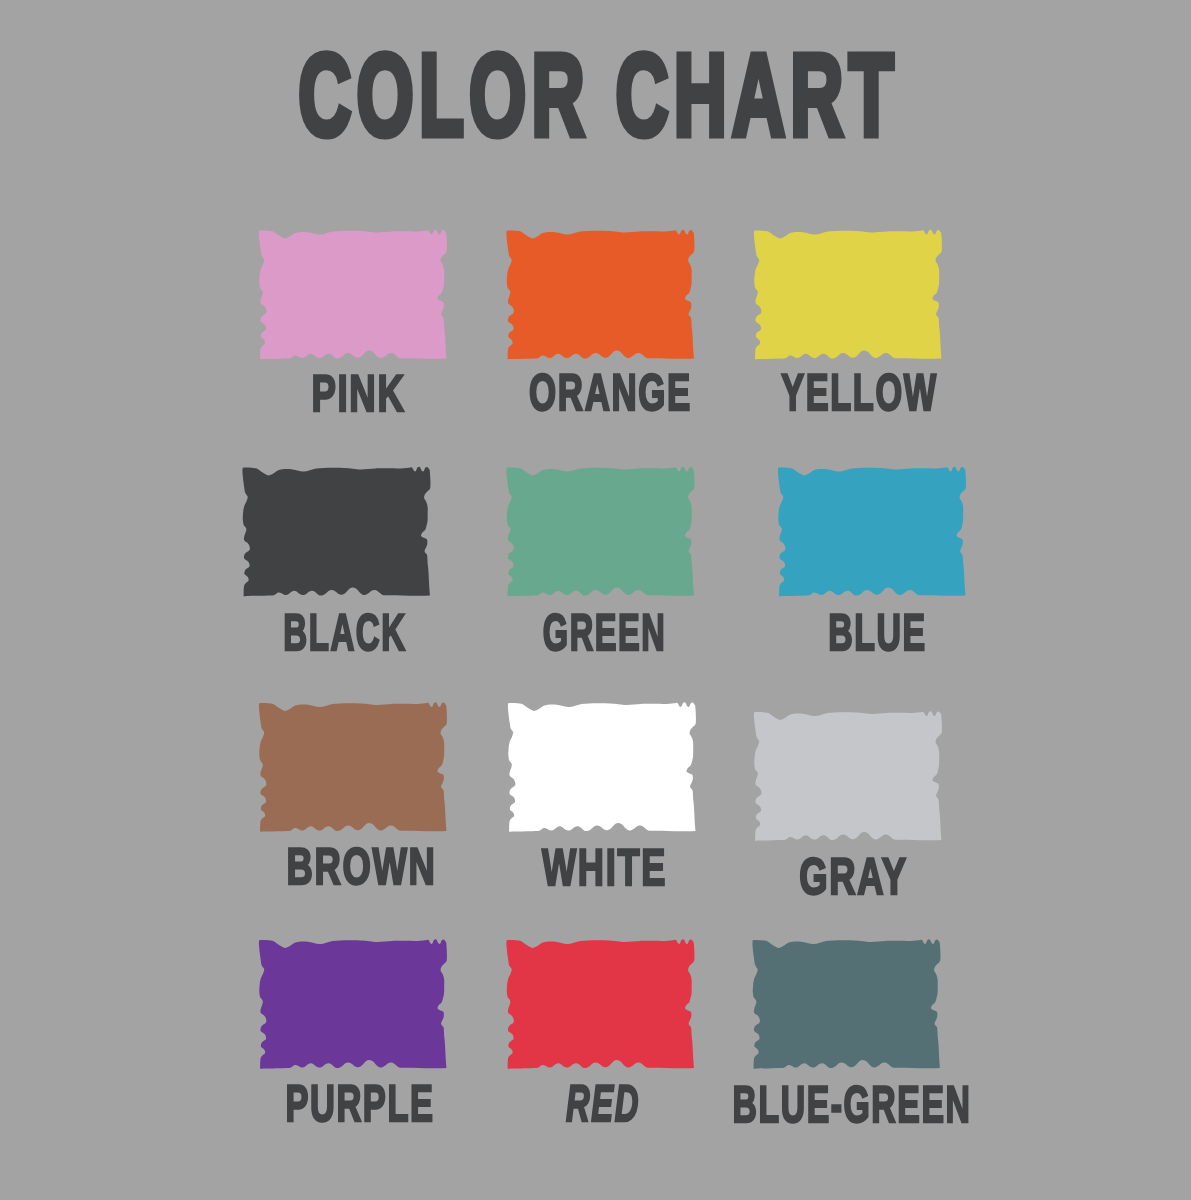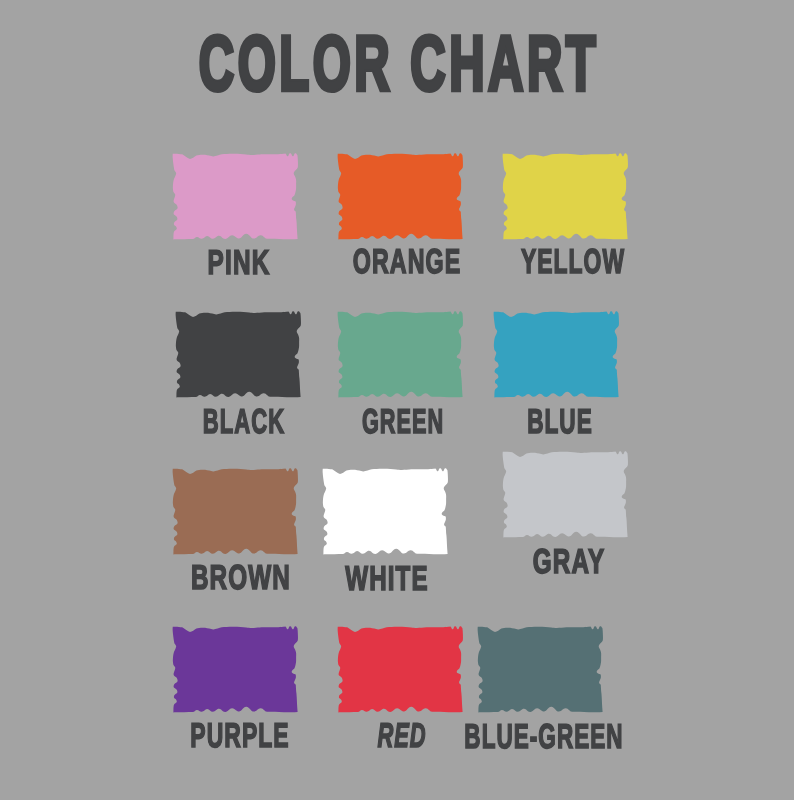--- a/index.html
+++ b/index.html
@@ -39,68 +39,68 @@
           <path d="M4.7 5.5C7.4 5.1 11.2 5.5 14.0 6.0C15.8 7.1 18.6 9.6 21.0 10.4C23.0 11.0 25.8 8.6 28.0 7.2C30.0 6.4 34.0 6.2 36.5 6.5C39.2 6.9 42.0 7.8 44.5 8.0C46.8 8.1 50.5 6.6 53.0 6.0C56.0 5.6 62.0 5.4 65.0 5.5C69.0 5.5 74.0 5.8 77.0 6.1C79.2 6.4 80.5 6.6 82.0 6.6C84.2 6.7 89.0 6.2 92.0 6.0C94.0 5.8 101.0 5.9 106.0 5.9C109.5 5.8 112.0 5.7 113.5 5.4C114.6 5.4 115.0 5.1 115.5 5.1C116.1 5.1 116.4 6.0 116.8 6.8C117.1 7.4 117.5 7.9 118.1 7.9C118.7 7.9 118.9 6.1 119.4 5.4C119.7 5.0 120.1 4.9 120.6 4.9C121.2 4.9 121.5 5.8 121.9 6.6C122.2 7.3 122.7 7.9 123.3 7.9C123.9 7.9 124.1 6.2 124.6 5.5C124.9 5.1 125.3 5.0 125.8 5.0C126.4 5.0 126.8 5.7 127.1 6.6C127.4 5.7 127.6 7.2 127.7 8.6C127.9 11.2 128.2 16.2 127.9 18.6C127.6 20.4 124.8 21.4 124.0 23.8C123.6 25.4 124.0 26.0 124.6 26.7C125.2 27.6 125.8 28.8 126.1 30.8C126.4 32.6 126.2 34.0 126.2 35.0C126.2 36.6 126.2 37.8 126.2 38.7C126.2 40.2 126.0 41.6 125.7 42.5C125.4 43.8 125.1 45.2 124.6 46.2C124.2 47.0 122.2 47.8 121.8 49.8C121.7 51.2 124.2 51.6 125.5 52.3C126.0 52.8 126.0 53.8 126.0 54.7C126.0 56.0 125.5 57.0 125.1 57.9C124.7 58.8 124.1 59.6 124.2 60.3C124.3 61.2 125.1 61.8 125.5 62.1C126.0 62.8 126.0 63.8 126.0 64.9C126.1 66.3 126.2 67.5 126.2 68.7C126.5 70.4 126.6 71.8 126.7 73.4C126.9 76.2 127.1 81.0 127.3 84.6C127.5 86.7 127.6 88.2 127.7 89.4C124.0 89.7 119.0 89.6 114.0 89.5C108.0 89.4 102.0 89.3 97.5 89.2C95.0 89.1 94.2 86.0 91.4 85.8C88.6 85.6 87.6 88.9 84.6 89.0C81.6 89.1 80.6 84.4 77.2 84.1C74.0 83.8 73.0 88.6 69.8 88.8C66.8 89.0 66.0 85.9 63.2 85.8C60.4 85.7 59.4 89.3 56.4 89.4C53.6 89.5 52.8 86.3 50.3 86.2C47.8 86.1 46.8 89.0 44.2 89.1C41.8 89.2 41.0 86.4 38.6 86.3C36.4 86.2 35.6 89.0 33.2 89.1C31.2 89.2 30.6 87.5 28.6 87.4C26.8 87.3 26.4 89.3 24.4 89.3C19.5 89.4 12.5 89.6 8.0 89.7C6.8 89.8 5.8 89.8 5.3 89.8C5.4 87.2 5.3 85.0 5.6 83.2C6.4 80.3 9.1 80.8 8.6 78.6C8.1 75.8 5.2 76.6 5.9 73.9C6.6 70.8 9.8 71.7 9.2 69.1C8.7 65.4 4.9 66.6 5.6 63.6C6.3 59.9 10.0 61.1 9.4 57.9C9.0 53.5 4.8 54.9 5.6 51.3C6.0 49.0 7.4 47.0 7.1 45.5C6.8 44.2 5.5 43.6 5.2 42.5C4.9 40.5 4.7 39.0 4.8 38.0C4.9 36.0 5.0 33.4 5.6 31.2C6.1 29.3 7.2 28.2 8.0 25.2C8.4 23.6 6.4 23.0 6.1 21.0C5.3 15.8 4.8 12.2 4.6 9.0C4.5 7.5 4.6 6.4 4.7 5.5Z" fill="#E65B27"></path>
         </svg>
         <div class="label" style="left: 74px; top: 102.8px; transform: translate(-50%, 0px) scaleX(0.6738);">ORANGE</div>
       </div>
       <div class="cell" style="left: 498.4px; top: 147.6px; text-align: right;">
         <svg class="swatch-svg" viewBox="0 0 132 96">
           <path d="M4.7 5.5C7.4 5.1 11.2 5.5 14.0 6.0C15.8 7.1 18.6 9.6 21.0 10.4C23.0 11.0 25.8 8.6 28.0 7.2C30.0 6.4 34.0 6.2 36.5 6.5C39.2 6.9 42.0 7.8 44.5 8.0C46.8 8.1 50.5 6.6 53.0 6.0C56.0 5.6 62.0 5.4 65.0 5.5C69.0 5.5 74.0 5.8 77.0 6.1C79.2 6.4 80.5 6.6 82.0 6.6C84.2 6.7 89.0 6.2 92.0 6.0C94.0 5.8 101.0 5.9 106.0 5.9C109.5 5.8 112.0 5.7 113.5 5.4C114.6 5.4 115.0 5.1 115.5 5.1C116.1 5.1 116.4 6.0 116.8 6.8C117.1 7.4 117.5 7.9 118.1 7.9C118.7 7.9 118.9 6.1 119.4 5.4C119.7 5.0 120.1 4.9 120.6 4.9C121.2 4.9 121.5 5.8 121.9 6.6C122.2 7.3 122.7 7.9 123.3 7.9C123.9 7.9 124.1 6.2 124.6 5.5C124.9 5.1 125.3 5.0 125.8 5.0C126.4 5.0 126.8 5.7 127.1 6.6C127.4 5.7 127.6 7.2 127.7 8.6C127.9 11.2 128.2 16.2 127.9 18.6C127.6 20.4 124.8 21.4 124.0 23.8C123.6 25.4 124.0 26.0 124.6 26.7C125.2 27.6 125.8 28.8 126.1 30.8C126.4 32.6 126.2 34.0 126.2 35.0C126.2 36.6 126.2 37.8 126.2 38.7C126.2 40.2 126.0 41.6 125.7 42.5C125.4 43.8 125.1 45.2 124.6 46.2C124.2 47.0 122.2 47.8 121.8 49.8C121.7 51.2 124.2 51.6 125.5 52.3C126.0 52.8 126.0 53.8 126.0 54.7C126.0 56.0 125.5 57.0 125.1 57.9C124.7 58.8 124.1 59.6 124.2 60.3C124.3 61.2 125.1 61.8 125.5 62.1C126.0 62.8 126.0 63.8 126.0 64.9C126.1 66.3 126.2 67.5 126.2 68.7C126.5 70.4 126.6 71.8 126.7 73.4C126.9 76.2 127.1 81.0 127.3 84.6C127.5 86.7 127.6 88.2 127.7 89.4C124.0 89.7 119.0 89.6 114.0 89.5C108.0 89.4 102.0 89.3 97.5 89.2C95.0 89.1 94.2 86.0 91.4 85.8C88.6 85.6 87.6 88.9 84.6 89.0C81.6 89.1 80.6 84.4 77.2 84.1C74.0 83.8 73.0 88.6 69.8 88.8C66.8 89.0 66.0 85.9 63.2 85.8C60.4 85.7 59.4 89.3 56.4 89.4C53.6 89.5 52.8 86.3 50.3 86.2C47.8 86.1 46.8 89.0 44.2 89.1C41.8 89.2 41.0 86.4 38.6 86.3C36.4 86.2 35.6 89.0 33.2 89.1C31.2 89.2 30.6 87.5 28.6 87.4C26.8 87.3 26.4 89.3 24.4 89.3C19.5 89.4 12.5 89.6 8.0 89.7C6.8 89.8 5.8 89.8 5.3 89.8C5.4 87.2 5.3 85.0 5.6 83.2C6.4 80.3 9.1 80.8 8.6 78.6C8.1 75.8 5.2 76.6 5.9 73.9C6.6 70.8 9.8 71.7 9.2 69.1C8.7 65.4 4.9 66.6 5.6 63.6C6.3 59.9 10.0 61.1 9.4 57.9C9.0 53.5 4.8 54.9 5.6 51.3C6.0 49.0 7.4 47.0 7.1 45.5C6.8 44.2 5.5 43.6 5.2 42.5C4.9 40.5 4.7 39.0 4.8 38.0C4.9 36.0 5.0 33.4 5.6 31.2C6.1 29.3 7.2 28.2 8.0 25.2C8.4 23.6 6.4 23.0 6.1 21.0C5.3 15.8 4.8 12.2 4.6 9.0C4.5 7.5 4.6 6.4 4.7 5.5Z" fill="#E0D348"></path>
         </svg>
         <div class="label" style="left: 74.6px; top: 102.8px; transform: translate(-50%, 0px) scaleX(0.663);">YELLOW</div>
       </div>
-      <div class="cell" style="left: 171px; top: 305.6px;">
+      <div class="cell" style="left: 157px; top: 305.6px;">
         <svg class="swatch-svg" viewBox="0 0 132 96">
           <path d="M4.7 5.5C7.4 5.1 11.2 5.5 14.0 6.0C15.8 7.1 18.6 9.6 21.0 10.4C23.0 11.0 25.8 8.6 28.0 7.2C30.0 6.4 34.0 6.2 36.5 6.5C39.2 6.9 42.0 7.8 44.5 8.0C46.8 8.1 50.5 6.6 53.0 6.0C56.0 5.6 62.0 5.4 65.0 5.5C69.0 5.5 74.0 5.8 77.0 6.1C79.2 6.4 80.5 6.6 82.0 6.6C84.2 6.7 89.0 6.2 92.0 6.0C94.0 5.8 101.0 5.9 106.0 5.9C109.5 5.8 112.0 5.7 113.5 5.4C114.6 5.4 115.0 5.1 115.5 5.1C116.1 5.1 116.4 6.0 116.8 6.8C117.1 7.4 117.5 7.9 118.1 7.9C118.7 7.9 118.9 6.1 119.4 5.4C119.7 5.0 120.1 4.9 120.6 4.9C121.2 4.9 121.5 5.8 121.9 6.6C122.2 7.3 122.7 7.9 123.3 7.9C123.9 7.9 124.1 6.2 124.6 5.5C124.9 5.1 125.3 5.0 125.8 5.0C126.4 5.0 126.8 5.7 127.1 6.6C127.4 5.7 127.6 7.2 127.7 8.6C127.9 11.2 128.2 16.2 127.9 18.6C127.6 20.4 124.8 21.4 124.0 23.8C123.6 25.4 124.0 26.0 124.6 26.7C125.2 27.6 125.8 28.8 126.1 30.8C126.4 32.6 126.2 34.0 126.2 35.0C126.2 36.6 126.2 37.8 126.2 38.7C126.2 40.2 126.0 41.6 125.7 42.5C125.4 43.8 125.1 45.2 124.6 46.2C124.2 47.0 122.2 47.8 121.8 49.8C121.7 51.2 124.2 51.6 125.5 52.3C126.0 52.8 126.0 53.8 126.0 54.7C126.0 56.0 125.5 57.0 125.1 57.9C124.7 58.8 124.1 59.6 124.2 60.3C124.3 61.2 125.1 61.8 125.5 62.1C126.0 62.8 126.0 63.8 126.0 64.9C126.1 66.3 126.2 67.5 126.2 68.7C126.5 70.4 126.6 71.8 126.7 73.4C126.9 76.2 127.1 81.0 127.3 84.6C127.5 86.7 127.6 88.2 127.7 89.4C124.0 89.7 119.0 89.6 114.0 89.5C108.0 89.4 102.0 89.3 97.5 89.2C95.0 89.1 94.2 86.0 91.4 85.8C88.6 85.6 87.6 88.9 84.6 89.0C81.6 89.1 80.6 84.4 77.2 84.1C74.0 83.8 73.0 88.6 69.8 88.8C66.8 89.0 66.0 85.9 63.2 85.8C60.4 85.7 59.4 89.3 56.4 89.4C53.6 89.5 52.8 86.3 50.3 86.2C47.8 86.1 46.8 89.0 44.2 89.1C41.8 89.2 41.0 86.4 38.6 86.3C36.4 86.2 35.6 89.0 33.2 89.1C31.2 89.2 30.6 87.5 28.6 87.4C26.8 87.3 26.4 89.3 24.4 89.3C19.5 89.4 12.5 89.6 8.0 89.7C6.8 89.8 5.8 89.8 5.3 89.8C5.4 87.2 5.3 85.0 5.6 83.2C6.4 80.3 9.1 80.8 8.6 78.6C8.1 75.8 5.2 76.6 5.9 73.9C6.6 70.8 9.8 71.7 9.2 69.1C8.7 65.4 4.9 66.6 5.6 63.6C6.3 59.9 10.0 61.1 9.4 57.9C9.0 53.5 4.8 54.9 5.6 51.3C6.0 49.0 7.4 47.0 7.1 45.5C6.8 44.2 5.5 43.6 5.2 42.5C4.9 40.5 4.7 39.0 4.8 38.0C4.9 36.0 5.0 33.4 5.6 31.2C6.1 29.3 7.2 28.2 8.0 25.2C8.4 23.6 6.4 23.0 6.1 21.0C5.3 15.8 4.8 12.2 4.6 9.0C4.5 7.5 4.6 6.4 4.7 5.5Z" fill="#414244"></path>
         </svg>
         <div class="label" style="left: 73.1px; top: 104px; transform: translate(-50%, 0px) scaleX(0.6393);">BLACK</div>
       </div>
       <div class="cell" style="left: 333.4px; top: 305.6px; text-align: center;">
         <svg class="swatch-svg" viewBox="0 0 132 96">
           <path d="M4.7 5.5C7.4 5.1 11.2 5.5 14.0 6.0C15.8 7.1 18.6 9.6 21.0 10.4C23.0 11.0 25.8 8.6 28.0 7.2C30.0 6.4 34.0 6.2 36.5 6.5C39.2 6.9 42.0 7.8 44.5 8.0C46.8 8.1 50.5 6.6 53.0 6.0C56.0 5.6 62.0 5.4 65.0 5.5C69.0 5.5 74.0 5.8 77.0 6.1C79.2 6.4 80.5 6.6 82.0 6.6C84.2 6.7 89.0 6.2 92.0 6.0C94.0 5.8 101.0 5.9 106.0 5.9C109.5 5.8 112.0 5.7 113.5 5.4C114.6 5.4 115.0 5.1 115.5 5.1C116.1 5.1 116.4 6.0 116.8 6.8C117.1 7.4 117.5 7.9 118.1 7.9C118.7 7.9 118.9 6.1 119.4 5.4C119.7 5.0 120.1 4.9 120.6 4.9C121.2 4.9 121.5 5.8 121.9 6.6C122.2 7.3 122.7 7.9 123.3 7.9C123.9 7.9 124.1 6.2 124.6 5.5C124.9 5.1 125.3 5.0 125.8 5.0C126.4 5.0 126.8 5.7 127.1 6.6C127.4 5.7 127.6 7.2 127.7 8.6C127.9 11.2 128.2 16.2 127.9 18.6C127.6 20.4 124.8 21.4 124.0 23.8C123.6 25.4 124.0 26.0 124.6 26.7C125.2 27.6 125.8 28.8 126.1 30.8C126.4 32.6 126.2 34.0 126.2 35.0C126.2 36.6 126.2 37.8 126.2 38.7C126.2 40.2 126.0 41.6 125.7 42.5C125.4 43.8 125.1 45.2 124.6 46.2C124.2 47.0 122.2 47.8 121.8 49.8C121.7 51.2 124.2 51.6 125.5 52.3C126.0 52.8 126.0 53.8 126.0 54.7C126.0 56.0 125.5 57.0 125.1 57.9C124.7 58.8 124.1 59.6 124.2 60.3C124.3 61.2 125.1 61.8 125.5 62.1C126.0 62.8 126.0 63.8 126.0 64.9C126.1 66.3 126.2 67.5 126.2 68.7C126.5 70.4 126.6 71.8 126.7 73.4C126.9 76.2 127.1 81.0 127.3 84.6C127.5 86.7 127.6 88.2 127.7 89.4C124.0 89.7 119.0 89.6 114.0 89.5C108.0 89.4 102.0 89.3 97.5 89.2C95.0 89.1 94.2 86.0 91.4 85.8C88.6 85.6 87.6 88.9 84.6 89.0C81.6 89.1 80.6 84.4 77.2 84.1C74.0 83.8 73.0 88.6 69.8 88.8C66.8 89.0 66.0 85.9 63.2 85.8C60.4 85.7 59.4 89.3 56.4 89.4C53.6 89.5 52.8 86.3 50.3 86.2C47.8 86.1 46.8 89.0 44.2 89.1C41.8 89.2 41.0 86.4 38.6 86.3C36.4 86.2 35.6 89.0 33.2 89.1C31.2 89.2 30.6 87.5 28.6 87.4C26.8 87.3 26.4 89.3 24.4 89.3C19.5 89.4 12.5 89.6 8.0 89.7C6.8 89.8 5.8 89.8 5.3 89.8C5.4 87.2 5.3 85.0 5.6 83.2C6.4 80.3 9.1 80.8 8.6 78.6C8.1 75.8 5.2 76.6 5.9 73.9C6.6 70.8 9.8 71.7 9.2 69.1C8.7 65.4 4.9 66.6 5.6 63.6C6.3 59.9 10.0 61.1 9.4 57.9C9.0 53.5 4.8 54.9 5.6 51.3C6.0 49.0 7.4 47.0 7.1 45.5C6.8 44.2 5.5 43.6 5.2 42.5C4.9 40.5 4.7 39.0 4.8 38.0C4.9 36.0 5.0 33.4 5.6 31.2C6.1 29.3 7.2 28.2 8.0 25.2C8.4 23.6 6.4 23.0 6.1 21.0C5.3 15.8 4.8 12.2 4.6 9.0C4.5 7.5 4.6 6.4 4.7 5.5Z" fill="#68A88E"></path>
         </svg>
         <div class="label" style="left: 69.6px; top: 104.2px; transform: translate(-50%, 0px) scaleX(0.629);">GREEN</div>
       </div>
-      <div class="cell" style="left: 489px; top: 305.6px;">
+      <div class="cell" style="left: 514px; top: 305.6px;">
         <svg class="swatch-svg" viewBox="0 0 132 96">
           <path d="M4.7 5.5C7.4 5.1 11.2 5.5 14.0 6.0C15.8 7.1 18.6 9.6 21.0 10.4C23.0 11.0 25.8 8.6 28.0 7.2C30.0 6.4 34.0 6.2 36.5 6.5C39.2 6.9 42.0 7.8 44.5 8.0C46.8 8.1 50.5 6.6 53.0 6.0C56.0 5.6 62.0 5.4 65.0 5.5C69.0 5.5 74.0 5.8 77.0 6.1C79.2 6.4 80.5 6.6 82.0 6.6C84.2 6.7 89.0 6.2 92.0 6.0C94.0 5.8 101.0 5.9 106.0 5.9C109.5 5.8 112.0 5.7 113.5 5.4C114.6 5.4 115.0 5.1 115.5 5.1C116.1 5.1 116.4 6.0 116.8 6.8C117.1 7.4 117.5 7.9 118.1 7.9C118.7 7.9 118.9 6.1 119.4 5.4C119.7 5.0 120.1 4.9 120.6 4.9C121.2 4.9 121.5 5.8 121.9 6.6C122.2 7.3 122.7 7.9 123.3 7.9C123.9 7.9 124.1 6.2 124.6 5.5C124.9 5.1 125.3 5.0 125.8 5.0C126.4 5.0 126.8 5.7 127.1 6.6C127.4 5.7 127.6 7.2 127.7 8.6C127.9 11.2 128.2 16.2 127.9 18.6C127.6 20.4 124.8 21.4 124.0 23.8C123.6 25.4 124.0 26.0 124.6 26.7C125.2 27.6 125.8 28.8 126.1 30.8C126.4 32.6 126.2 34.0 126.2 35.0C126.2 36.6 126.2 37.8 126.2 38.7C126.2 40.2 126.0 41.6 125.7 42.5C125.4 43.8 125.1 45.2 124.6 46.2C124.2 47.0 122.2 47.8 121.8 49.8C121.7 51.2 124.2 51.6 125.5 52.3C126.0 52.8 126.0 53.8 126.0 54.7C126.0 56.0 125.5 57.0 125.1 57.9C124.7 58.8 124.1 59.6 124.2 60.3C124.3 61.2 125.1 61.8 125.5 62.1C126.0 62.8 126.0 63.8 126.0 64.9C126.1 66.3 126.2 67.5 126.2 68.7C126.5 70.4 126.6 71.8 126.7 73.4C126.9 76.2 127.1 81.0 127.3 84.6C127.5 86.7 127.6 88.2 127.7 89.4C124.0 89.7 119.0 89.6 114.0 89.5C108.0 89.4 102.0 89.3 97.5 89.2C95.0 89.1 94.2 86.0 91.4 85.8C88.6 85.6 87.6 88.9 84.6 89.0C81.6 89.1 80.6 84.4 77.2 84.1C74.0 83.8 73.0 88.6 69.8 88.8C66.8 89.0 66.0 85.9 63.2 85.8C60.4 85.7 59.4 89.3 56.4 89.4C53.6 89.5 52.8 86.3 50.3 86.2C47.8 86.1 46.8 89.0 44.2 89.1C41.8 89.2 41.0 86.4 38.6 86.3C36.4 86.2 35.6 89.0 33.2 89.1C31.2 89.2 30.6 87.5 28.6 87.4C26.8 87.3 26.4 89.3 24.4 89.3C19.5 89.4 12.5 89.6 8.0 89.7C6.8 89.8 5.8 89.8 5.3 89.8C5.4 87.2 5.3 85.0 5.6 83.2C6.4 80.3 9.1 80.8 8.6 78.6C8.1 75.8 5.2 76.6 5.9 73.9C6.6 70.8 9.8 71.7 9.2 69.1C8.7 65.4 4.9 66.6 5.6 63.6C6.3 59.9 10.0 61.1 9.4 57.9C9.0 53.5 4.8 54.9 5.6 51.3C6.0 49.0 7.4 47.0 7.1 45.5C6.8 44.2 5.5 43.6 5.2 42.5C4.9 40.5 4.7 39.0 4.8 38.0C4.9 36.0 5.0 33.4 5.6 31.2C6.1 29.3 7.2 28.2 8.0 25.2C8.4 23.6 6.4 23.0 6.1 21.0C5.3 15.8 4.8 12.2 4.6 9.0C4.5 7.5 4.6 6.4 4.7 5.5Z" fill="#35A2C0"></path>
         </svg>
         <div class="label" style="left: 70.6px; top: 104.1px; transform: translate(-50%, 0px) scaleX(0.6549);">BLUE</div>
       </div>
       <div class="cell" style="left: 168.4px; top: 463.1px;">
         <svg class="swatch-svg" viewBox="0 0 132 96">
           <path d="M4.7 5.5C7.4 5.1 11.2 5.5 14.0 6.0C15.8 7.1 18.6 9.6 21.0 10.4C23.0 11.0 25.8 8.6 28.0 7.2C30.0 6.4 34.0 6.2 36.5 6.5C39.2 6.9 42.0 7.8 44.5 8.0C46.8 8.1 50.5 6.6 53.0 6.0C56.0 5.6 62.0 5.4 65.0 5.5C69.0 5.5 74.0 5.8 77.0 6.1C79.2 6.4 80.5 6.6 82.0 6.6C84.2 6.7 89.0 6.2 92.0 6.0C94.0 5.8 101.0 5.9 106.0 5.9C109.5 5.8 112.0 5.7 113.5 5.4C114.6 5.4 115.0 5.1 115.5 5.1C116.1 5.1 116.4 6.0 116.8 6.8C117.1 7.4 117.5 7.9 118.1 7.9C118.7 7.9 118.9 6.1 119.4 5.4C119.7 5.0 120.1 4.9 120.6 4.9C121.2 4.9 121.5 5.8 121.9 6.6C122.2 7.3 122.7 7.9 123.3 7.9C123.9 7.9 124.1 6.2 124.6 5.5C124.9 5.1 125.3 5.0 125.8 5.0C126.4 5.0 126.8 5.7 127.1 6.6C127.4 5.7 127.6 7.2 127.7 8.6C127.9 11.2 128.2 16.2 127.9 18.6C127.6 20.4 124.8 21.4 124.0 23.8C123.6 25.4 124.0 26.0 124.6 26.7C125.2 27.6 125.8 28.8 126.1 30.8C126.4 32.6 126.2 34.0 126.2 35.0C126.2 36.6 126.2 37.8 126.2 38.7C126.2 40.2 126.0 41.6 125.7 42.5C125.4 43.8 125.1 45.2 124.6 46.2C124.2 47.0 122.2 47.8 121.8 49.8C121.7 51.2 124.2 51.6 125.5 52.3C126.0 52.8 126.0 53.8 126.0 54.7C126.0 56.0 125.5 57.0 125.1 57.9C124.7 58.8 124.1 59.6 124.2 60.3C124.3 61.2 125.1 61.8 125.5 62.1C126.0 62.8 126.0 63.8 126.0 64.9C126.1 66.3 126.2 67.5 126.2 68.7C126.5 70.4 126.6 71.8 126.7 73.4C126.9 76.2 127.1 81.0 127.3 84.6C127.5 86.7 127.6 88.2 127.7 89.4C124.0 89.7 119.0 89.6 114.0 89.5C108.0 89.4 102.0 89.3 97.5 89.2C95.0 89.1 94.2 86.0 91.4 85.8C88.6 85.6 87.6 88.9 84.6 89.0C81.6 89.1 80.6 84.4 77.2 84.1C74.0 83.8 73.0 88.6 69.8 88.8C66.8 89.0 66.0 85.9 63.2 85.8C60.4 85.7 59.4 89.3 56.4 89.4C53.6 89.5 52.8 86.3 50.3 86.2C47.8 86.1 46.8 89.0 44.2 89.1C41.8 89.2 41.0 86.4 38.6 86.3C36.4 86.2 35.6 89.0 33.2 89.1C31.2 89.2 30.6 87.5 28.6 87.4C26.8 87.3 26.4 89.3 24.4 89.3C19.5 89.4 12.5 89.6 8.0 89.7C6.8 89.8 5.8 89.8 5.3 89.8C5.4 87.2 5.3 85.0 5.6 83.2C6.4 80.3 9.1 80.8 8.6 78.6C8.1 75.8 5.2 76.6 5.9 73.9C6.6 70.8 9.8 71.7 9.2 69.1C8.7 65.4 4.9 66.6 5.6 63.6C6.3 59.9 10.0 61.1 9.4 57.9C9.0 53.5 4.8 54.9 5.6 51.3C6.0 49.0 7.4 47.0 7.1 45.5C6.8 44.2 5.5 43.6 5.2 42.5C4.9 40.5 4.7 39.0 4.8 38.0C4.9 36.0 5.0 33.4 5.6 31.2C6.1 29.3 7.2 28.2 8.0 25.2C8.4 23.6 6.4 23.0 6.1 21.0C5.3 15.8 4.8 12.2 4.6 9.0C4.5 7.5 4.6 6.4 4.7 5.5Z" fill="#9A6C54"></path>
         </svg>
         <div class="label" style="left: 72.7px; top: 103.4px; transform: translate(-50%, 0px) scaleX(0.7042);">BROWN</div>
       </div>
-      <div class="cell" style="left: 318px; top: 463.1px;">
+      <div class="cell" style="left: 334px; top: 463.1px;">
         <svg class="swatch-svg" viewBox="0 0 132 96">
           <path d="M4.7 5.5C7.4 5.1 11.2 5.5 14.0 6.0C15.8 7.1 18.6 9.6 21.0 10.4C23.0 11.0 25.8 8.6 28.0 7.2C30.0 6.4 34.0 6.2 36.5 6.5C39.2 6.9 42.0 7.8 44.5 8.0C46.8 8.1 50.5 6.6 53.0 6.0C56.0 5.6 62.0 5.4 65.0 5.5C69.0 5.5 74.0 5.8 77.0 6.1C79.2 6.4 80.5 6.6 82.0 6.6C84.2 6.7 89.0 6.2 92.0 6.0C94.0 5.8 101.0 5.9 106.0 5.9C109.5 5.8 112.0 5.7 113.5 5.4C114.6 5.4 115.0 5.1 115.5 5.1C116.1 5.1 116.4 6.0 116.8 6.8C117.1 7.4 117.5 7.9 118.1 7.9C118.7 7.9 118.9 6.1 119.4 5.4C119.7 5.0 120.1 4.9 120.6 4.9C121.2 4.9 121.5 5.8 121.9 6.6C122.2 7.3 122.7 7.9 123.3 7.9C123.9 7.9 124.1 6.2 124.6 5.5C124.9 5.1 125.3 5.0 125.8 5.0C126.4 5.0 126.8 5.7 127.1 6.6C127.4 5.7 127.6 7.2 127.7 8.6C127.9 11.2 128.2 16.2 127.9 18.6C127.6 20.4 124.8 21.4 124.0 23.8C123.6 25.4 124.0 26.0 124.6 26.7C125.2 27.6 125.8 28.8 126.1 30.8C126.4 32.6 126.2 34.0 126.2 35.0C126.2 36.6 126.2 37.8 126.2 38.7C126.2 40.2 126.0 41.6 125.7 42.5C125.4 43.8 125.1 45.2 124.6 46.2C124.2 47.0 122.2 47.8 121.8 49.8C121.7 51.2 124.2 51.6 125.5 52.3C126.0 52.8 126.0 53.8 126.0 54.7C126.0 56.0 125.5 57.0 125.1 57.9C124.7 58.8 124.1 59.6 124.2 60.3C124.3 61.2 125.1 61.8 125.5 62.1C126.0 62.8 126.0 63.8 126.0 64.9C126.1 66.3 126.2 67.5 126.2 68.7C126.5 70.4 126.6 71.8 126.7 73.4C126.9 76.2 127.1 81.0 127.3 84.6C127.5 86.7 127.6 88.2 127.7 89.4C124.0 89.7 119.0 89.6 114.0 89.5C108.0 89.4 102.0 89.3 97.5 89.2C95.0 89.1 94.2 86.0 91.4 85.8C88.6 85.6 87.6 88.9 84.6 89.0C81.6 89.1 80.6 84.4 77.2 84.1C74.0 83.8 73.0 88.6 69.8 88.8C66.8 89.0 66.0 85.9 63.2 85.8C60.4 85.7 59.4 89.3 56.4 89.4C53.6 89.5 52.8 86.3 50.3 86.2C47.8 86.1 46.8 89.0 44.2 89.1C41.8 89.2 41.0 86.4 38.6 86.3C36.4 86.2 35.6 89.0 33.2 89.1C31.2 89.2 30.6 87.5 28.6 87.4C26.8 87.3 26.4 89.3 24.4 89.3C19.5 89.4 12.5 89.6 8.0 89.7C6.8 89.8 5.8 89.8 5.3 89.8C5.4 87.2 5.3 85.0 5.6 83.2C6.4 80.3 9.1 80.8 8.6 78.6C8.1 75.8 5.2 76.6 5.9 73.9C6.6 70.8 9.8 71.7 9.2 69.1C8.7 65.4 4.9 66.6 5.6 63.6C6.3 59.9 10.0 61.1 9.4 57.9C9.0 53.5 4.8 54.9 5.6 51.3C6.0 49.0 7.4 47.0 7.1 45.5C6.8 44.2 5.5 43.6 5.2 42.5C4.9 40.5 4.7 39.0 4.8 38.0C4.9 36.0 5.0 33.4 5.6 31.2C6.1 29.3 7.2 28.2 8.0 25.2C8.4 23.6 6.4 23.0 6.1 21.0C5.3 15.8 4.8 12.2 4.6 9.0C4.5 7.5 4.6 6.4 4.7 5.5Z" fill="#FFFFFF"></path>
         </svg>
         <div class="label" style="left: 68.9px; top: 103.5px; transform: translate(-50%, 0px) scaleX(0.6999);">WHITE</div>
       </div>
-      <div class="cell" style="left: 498.4px; top: 446px;">
+      <div class="cell" style="left: 498.4px; top: 469px;">
         <svg class="swatch-svg" viewBox="0 0 132 96">
           <path d="M4.7 5.5C7.4 5.1 11.2 5.5 14.0 6.0C15.8 7.1 18.6 9.6 21.0 10.4C23.0 11.0 25.8 8.6 28.0 7.2C30.0 6.4 34.0 6.2 36.5 6.5C39.2 6.9 42.0 7.8 44.5 8.0C46.8 8.1 50.5 6.6 53.0 6.0C56.0 5.6 62.0 5.4 65.0 5.5C69.0 5.5 74.0 5.8 77.0 6.1C79.2 6.4 80.5 6.6 82.0 6.6C84.2 6.7 89.0 6.2 92.0 6.0C94.0 5.8 101.0 5.9 106.0 5.9C109.5 5.8 112.0 5.7 113.5 5.4C114.6 5.4 115.0 5.1 115.5 5.1C116.1 5.1 116.4 6.0 116.8 6.8C117.1 7.4 117.5 7.9 118.1 7.9C118.7 7.9 118.9 6.1 119.4 5.4C119.7 5.0 120.1 4.9 120.6 4.9C121.2 4.9 121.5 5.8 121.9 6.6C122.2 7.3 122.7 7.9 123.3 7.9C123.9 7.9 124.1 6.2 124.6 5.5C124.9 5.1 125.3 5.0 125.8 5.0C126.4 5.0 126.8 5.7 127.1 6.6C127.4 5.7 127.6 7.2 127.7 8.6C127.9 11.2 128.2 16.2 127.9 18.6C127.6 20.4 124.8 21.4 124.0 23.8C123.6 25.4 124.0 26.0 124.6 26.7C125.2 27.6 125.8 28.8 126.1 30.8C126.4 32.6 126.2 34.0 126.2 35.0C126.2 36.6 126.2 37.8 126.2 38.7C126.2 40.2 126.0 41.6 125.7 42.5C125.4 43.8 125.1 45.2 124.6 46.2C124.2 47.0 122.2 47.8 121.8 49.8C121.7 51.2 124.2 51.6 125.5 52.3C126.0 52.8 126.0 53.8 126.0 54.7C126.0 56.0 125.5 57.0 125.1 57.9C124.7 58.8 124.1 59.6 124.2 60.3C124.3 61.2 125.1 61.8 125.5 62.1C126.0 62.8 126.0 63.8 126.0 64.9C126.1 66.3 126.2 67.5 126.2 68.7C126.5 70.4 126.6 71.8 126.7 73.4C126.9 76.2 127.1 81.0 127.3 84.6C127.5 86.7 127.6 88.2 127.7 89.4C124.0 89.7 119.0 89.6 114.0 89.5C108.0 89.4 102.0 89.3 97.5 89.2C95.0 89.1 94.2 86.0 91.4 85.8C88.6 85.6 87.6 88.9 84.6 89.0C81.6 89.1 80.6 84.4 77.2 84.1C74.0 83.8 73.0 88.6 69.8 88.8C66.8 89.0 66.0 85.9 63.2 85.8C60.4 85.7 59.4 89.3 56.4 89.4C53.6 89.5 52.8 86.3 50.3 86.2C47.8 86.1 46.8 89.0 44.2 89.1C41.8 89.2 41.0 86.4 38.6 86.3C36.4 86.2 35.6 89.0 33.2 89.1C31.2 89.2 30.6 87.5 28.6 87.4C26.8 87.3 26.4 89.3 24.4 89.3C19.5 89.4 12.5 89.6 8.0 89.7C6.8 89.8 5.8 89.8 5.3 89.8C5.4 87.2 5.3 85.0 5.6 83.2C6.4 80.3 9.1 80.8 8.6 78.6C8.1 75.8 5.2 76.6 5.9 73.9C6.6 70.8 9.8 71.7 9.2 69.1C8.7 65.4 4.9 66.6 5.6 63.6C6.3 59.9 10.0 61.1 9.4 57.9C9.0 53.5 4.8 54.9 5.6 51.3C6.0 49.0 7.4 47.0 7.1 45.5C6.8 44.2 5.5 43.6 5.2 42.5C4.9 40.5 4.7 39.0 4.8 38.0C4.9 36.0 5.0 33.4 5.6 31.2C6.1 29.3 7.2 28.2 8.0 25.2C8.4 23.6 6.4 23.0 6.1 21.0C5.3 15.8 4.8 12.2 4.6 9.0C4.5 7.5 4.6 6.4 4.7 5.5Z" fill="#C4C6CA"></path>
         </svg>
         <div class="label" style="left: 70.6px; top: 103.5px; transform: translate(-50%, 0px) scaleX(0.7044);">GRAY</div>
       </div>
       <div class="cell" style="left: 168.4px; top: 620.6px;">
         <svg class="swatch-svg" viewBox="0 0 132 96">
           <path d="M4.7 5.5C7.4 5.1 11.2 5.5 14.0 6.0C15.8 7.1 18.6 9.6 21.0 10.4C23.0 11.0 25.8 8.6 28.0 7.2C30.0 6.4 34.0 6.2 36.5 6.5C39.2 6.9 42.0 7.8 44.5 8.0C46.8 8.1 50.5 6.6 53.0 6.0C56.0 5.6 62.0 5.4 65.0 5.5C69.0 5.5 74.0 5.8 77.0 6.1C79.2 6.4 80.5 6.6 82.0 6.6C84.2 6.7 89.0 6.2 92.0 6.0C94.0 5.8 101.0 5.9 106.0 5.9C109.5 5.8 112.0 5.7 113.5 5.4C114.6 5.4 115.0 5.1 115.5 5.1C116.1 5.1 116.4 6.0 116.8 6.8C117.1 7.4 117.5 7.9 118.1 7.9C118.7 7.9 118.9 6.1 119.4 5.4C119.7 5.0 120.1 4.9 120.6 4.9C121.2 4.9 121.5 5.8 121.9 6.6C122.2 7.3 122.7 7.9 123.3 7.9C123.9 7.9 124.1 6.2 124.6 5.5C124.9 5.1 125.3 5.0 125.8 5.0C126.4 5.0 126.8 5.7 127.1 6.6C127.4 5.7 127.6 7.2 127.7 8.6C127.9 11.2 128.2 16.2 127.9 18.6C127.6 20.4 124.8 21.4 124.0 23.8C123.6 25.4 124.0 26.0 124.6 26.7C125.2 27.6 125.8 28.8 126.1 30.8C126.4 32.6 126.2 34.0 126.2 35.0C126.2 36.6 126.2 37.8 126.2 38.7C126.2 40.2 126.0 41.6 125.7 42.5C125.4 43.8 125.1 45.2 124.6 46.2C124.2 47.0 122.2 47.8 121.8 49.8C121.7 51.2 124.2 51.6 125.5 52.3C126.0 52.8 126.0 53.8 126.0 54.7C126.0 56.0 125.5 57.0 125.1 57.9C124.7 58.8 124.1 59.6 124.2 60.3C124.3 61.2 125.1 61.8 125.5 62.1C126.0 62.8 126.0 63.8 126.0 64.9C126.1 66.3 126.2 67.5 126.2 68.7C126.5 70.4 126.6 71.8 126.7 73.4C126.9 76.2 127.1 81.0 127.3 84.6C127.5 86.7 127.6 88.2 127.7 89.4C124.0 89.7 119.0 89.6 114.0 89.5C108.0 89.4 102.0 89.3 97.5 89.2C95.0 89.1 94.2 86.0 91.4 85.8C88.6 85.6 87.6 88.9 84.6 89.0C81.6 89.1 80.6 84.4 77.2 84.1C74.0 83.8 73.0 88.6 69.8 88.8C66.8 89.0 66.0 85.9 63.2 85.8C60.4 85.7 59.4 89.3 56.4 89.4C53.6 89.5 52.8 86.3 50.3 86.2C47.8 86.1 46.8 89.0 44.2 89.1C41.8 89.2 41.0 86.4 38.6 86.3C36.4 86.2 35.6 89.0 33.2 89.1C31.2 89.2 30.6 87.5 28.6 87.4C26.8 87.3 26.4 89.3 24.4 89.3C19.5 89.4 12.5 89.6 8.0 89.7C6.8 89.8 5.8 89.8 5.3 89.8C5.4 87.2 5.3 85.0 5.6 83.2C6.4 80.3 9.1 80.8 8.6 78.6C8.1 75.8 5.2 76.6 5.9 73.9C6.6 70.8 9.8 71.7 9.2 69.1C8.7 65.4 4.9 66.6 5.6 63.6C6.3 59.9 10.0 61.1 9.4 57.9C9.0 53.5 4.8 54.9 5.6 51.3C6.0 49.0 7.4 47.0 7.1 45.5C6.8 44.2 5.5 43.6 5.2 42.5C4.9 40.5 4.7 39.0 4.8 38.0C4.9 36.0 5.0 33.4 5.6 31.2C6.1 29.3 7.2 28.2 8.0 25.2C8.4 23.6 6.4 23.0 6.1 21.0C5.3 15.8 4.8 12.2 4.6 9.0C4.5 7.5 4.6 6.4 4.7 5.5Z" fill="#6B3799"></path>
         </svg>
         <div class="label" style="left: 72.1px; top: 103.8px; transform: translate(-50%, 0px) scaleX(0.6653);">PURPLE</div>
       </div>
       <div class="cell" style="left: 333.4px; top: 620.6px; font-style: italic;">
         <svg class="swatch-svg" viewBox="0 0 132 96">
           <path d="M4.7 5.5C7.4 5.1 11.2 5.5 14.0 6.0C15.8 7.1 18.6 9.6 21.0 10.4C23.0 11.0 25.8 8.6 28.0 7.2C30.0 6.4 34.0 6.2 36.5 6.5C39.2 6.9 42.0 7.8 44.5 8.0C46.8 8.1 50.5 6.6 53.0 6.0C56.0 5.6 62.0 5.4 65.0 5.5C69.0 5.5 74.0 5.8 77.0 6.1C79.2 6.4 80.5 6.6 82.0 6.6C84.2 6.7 89.0 6.2 92.0 6.0C94.0 5.8 101.0 5.9 106.0 5.9C109.5 5.8 112.0 5.7 113.5 5.4C114.6 5.4 115.0 5.1 115.5 5.1C116.1 5.1 116.4 6.0 116.8 6.8C117.1 7.4 117.5 7.9 118.1 7.9C118.7 7.9 118.9 6.1 119.4 5.4C119.7 5.0 120.1 4.9 120.6 4.9C121.2 4.9 121.5 5.8 121.9 6.6C122.2 7.3 122.7 7.9 123.3 7.9C123.9 7.9 124.1 6.2 124.6 5.5C124.9 5.1 125.3 5.0 125.8 5.0C126.4 5.0 126.8 5.7 127.1 6.6C127.4 5.7 127.6 7.2 127.7 8.6C127.9 11.2 128.2 16.2 127.9 18.6C127.6 20.4 124.8 21.4 124.0 23.8C123.6 25.4 124.0 26.0 124.6 26.7C125.2 27.6 125.8 28.8 126.1 30.8C126.4 32.6 126.2 34.0 126.2 35.0C126.2 36.6 126.2 37.8 126.2 38.7C126.2 40.2 126.0 41.6 125.7 42.5C125.4 43.8 125.1 45.2 124.6 46.2C124.2 47.0 122.2 47.8 121.8 49.8C121.7 51.2 124.2 51.6 125.5 52.3C126.0 52.8 126.0 53.8 126.0 54.7C126.0 56.0 125.5 57.0 125.1 57.9C124.7 58.8 124.1 59.6 124.2 60.3C124.3 61.2 125.1 61.8 125.5 62.1C126.0 62.8 126.0 63.8 126.0 64.9C126.1 66.3 126.2 67.5 126.2 68.7C126.5 70.4 126.6 71.8 126.7 73.4C126.9 76.2 127.1 81.0 127.3 84.6C127.5 86.7 127.6 88.2 127.7 89.4C124.0 89.7 119.0 89.6 114.0 89.5C108.0 89.4 102.0 89.3 97.5 89.2C95.0 89.1 94.2 86.0 91.4 85.8C88.6 85.6 87.6 88.9 84.6 89.0C81.6 89.1 80.6 84.4 77.2 84.1C74.0 83.8 73.0 88.6 69.8 88.8C66.8 89.0 66.0 85.9 63.2 85.8C60.4 85.7 59.4 89.3 56.4 89.4C53.6 89.5 52.8 86.3 50.3 86.2C47.8 86.1 46.8 89.0 44.2 89.1C41.8 89.2 41.0 86.4 38.6 86.3C36.4 86.2 35.6 89.0 33.2 89.1C31.2 89.2 30.6 87.5 28.6 87.4C26.8 87.3 26.4 89.3 24.4 89.3C19.5 89.4 12.5 89.6 8.0 89.7C6.8 89.8 5.8 89.8 5.3 89.8C5.4 87.2 5.3 85.0 5.6 83.2C6.4 80.3 9.1 80.8 8.6 78.6C8.1 75.8 5.2 76.6 5.9 73.9C6.6 70.8 9.8 71.7 9.2 69.1C8.7 65.4 4.9 66.6 5.6 63.6C6.3 59.9 10.0 61.1 9.4 57.9C9.0 53.5 4.8 54.9 5.6 51.3C6.0 49.0 7.4 47.0 7.1 45.5C6.8 44.2 5.5 43.6 5.2 42.5C4.9 40.5 4.7 39.0 4.8 38.0C4.9 36.0 5.0 33.4 5.6 31.2C6.1 29.3 7.2 28.2 8.0 25.2C8.4 23.6 6.4 23.0 6.1 21.0C5.3 15.8 4.8 12.2 4.6 9.0C4.5 7.5 4.6 6.4 4.7 5.5Z" fill="#E23545"></path>
         </svg>
         <div class="label" style="left: 68.7px; top: 103.9px; transform: translate(-50%, 0px) scaleX(0.6336);">RED</div>
       </div>
-      <div class="cell" style="left: 473px; top: 620.6px;">
+      <div class="cell" style="left: 497px; top: 620.6px;">
         <svg class="swatch-svg" viewBox="0 0 132 96">
           <path d="M4.7 5.5C7.4 5.1 11.2 5.5 14.0 6.0C15.8 7.1 18.6 9.6 21.0 10.4C23.0 11.0 25.8 8.6 28.0 7.2C30.0 6.4 34.0 6.2 36.5 6.5C39.2 6.9 42.0 7.8 44.5 8.0C46.8 8.1 50.5 6.6 53.0 6.0C56.0 5.6 62.0 5.4 65.0 5.5C69.0 5.5 74.0 5.8 77.0 6.1C79.2 6.4 80.5 6.6 82.0 6.6C84.2 6.7 89.0 6.2 92.0 6.0C94.0 5.8 101.0 5.9 106.0 5.9C109.5 5.8 112.0 5.7 113.5 5.4C114.6 5.4 115.0 5.1 115.5 5.1C116.1 5.1 116.4 6.0 116.8 6.8C117.1 7.4 117.5 7.9 118.1 7.9C118.7 7.9 118.9 6.1 119.4 5.4C119.7 5.0 120.1 4.9 120.6 4.9C121.2 4.9 121.5 5.8 121.9 6.6C122.2 7.3 122.7 7.9 123.3 7.9C123.9 7.9 124.1 6.2 124.6 5.5C124.9 5.1 125.3 5.0 125.8 5.0C126.4 5.0 126.8 5.7 127.1 6.6C127.4 5.7 127.6 7.2 127.7 8.6C127.9 11.2 128.2 16.2 127.9 18.6C127.6 20.4 124.8 21.4 124.0 23.8C123.6 25.4 124.0 26.0 124.6 26.7C125.2 27.6 125.8 28.8 126.1 30.8C126.4 32.6 126.2 34.0 126.2 35.0C126.2 36.6 126.2 37.8 126.2 38.7C126.2 40.2 126.0 41.6 125.7 42.5C125.4 43.8 125.1 45.2 124.6 46.2C124.2 47.0 122.2 47.8 121.8 49.8C121.7 51.2 124.2 51.6 125.5 52.3C126.0 52.8 126.0 53.8 126.0 54.7C126.0 56.0 125.5 57.0 125.1 57.9C124.7 58.8 124.1 59.6 124.2 60.3C124.3 61.2 125.1 61.8 125.5 62.1C126.0 62.8 126.0 63.8 126.0 64.9C126.1 66.3 126.2 67.5 126.2 68.7C126.5 70.4 126.6 71.8 126.7 73.4C126.9 76.2 127.1 81.0 127.3 84.6C127.5 86.7 127.6 88.2 127.7 89.4C124.0 89.7 119.0 89.6 114.0 89.5C108.0 89.4 102.0 89.3 97.5 89.2C95.0 89.1 94.2 86.0 91.4 85.8C88.6 85.6 87.6 88.9 84.6 89.0C81.6 89.1 80.6 84.4 77.2 84.1C74.0 83.8 73.0 88.6 69.8 88.8C66.8 89.0 66.0 85.9 63.2 85.8C60.4 85.7 59.4 89.3 56.4 89.4C53.6 89.5 52.8 86.3 50.3 86.2C47.8 86.1 46.8 89.0 44.2 89.1C41.8 89.2 41.0 86.4 38.6 86.3C36.4 86.2 35.6 89.0 33.2 89.1C31.2 89.2 30.6 87.5 28.6 87.4C26.8 87.3 26.4 89.3 24.4 89.3C19.5 89.4 12.5 89.6 8.0 89.7C6.8 89.8 5.8 89.8 5.3 89.8C5.4 87.2 5.3 85.0 5.6 83.2C6.4 80.3 9.1 80.8 8.6 78.6C8.1 75.8 5.2 76.6 5.9 73.9C6.6 70.8 9.8 71.7 9.2 69.1C8.7 65.4 4.9 66.6 5.6 63.6C6.3 59.9 10.0 61.1 9.4 57.9C9.0 53.5 4.8 54.9 5.6 51.3C6.0 49.0 7.4 47.0 7.1 45.5C6.8 44.2 5.5 43.6 5.2 42.5C4.9 40.5 4.7 39.0 4.8 38.0C4.9 36.0 5.0 33.4 5.6 31.2C6.1 29.3 7.2 28.2 8.0 25.2C8.4 23.6 6.4 23.0 6.1 21.0C5.3 15.8 4.8 12.2 4.6 9.0C4.5 7.5 4.6 6.4 4.7 5.5Z" fill="#557074"></path>
         </svg>
         <div class="label" style="left: 70.7px; top: 104.1px; transform: translate(-50%, 0px) scaleX(0.6526);">BLUE-GREEN</div>
       </div>
     </div>
 </div>
 
 </body></html>

